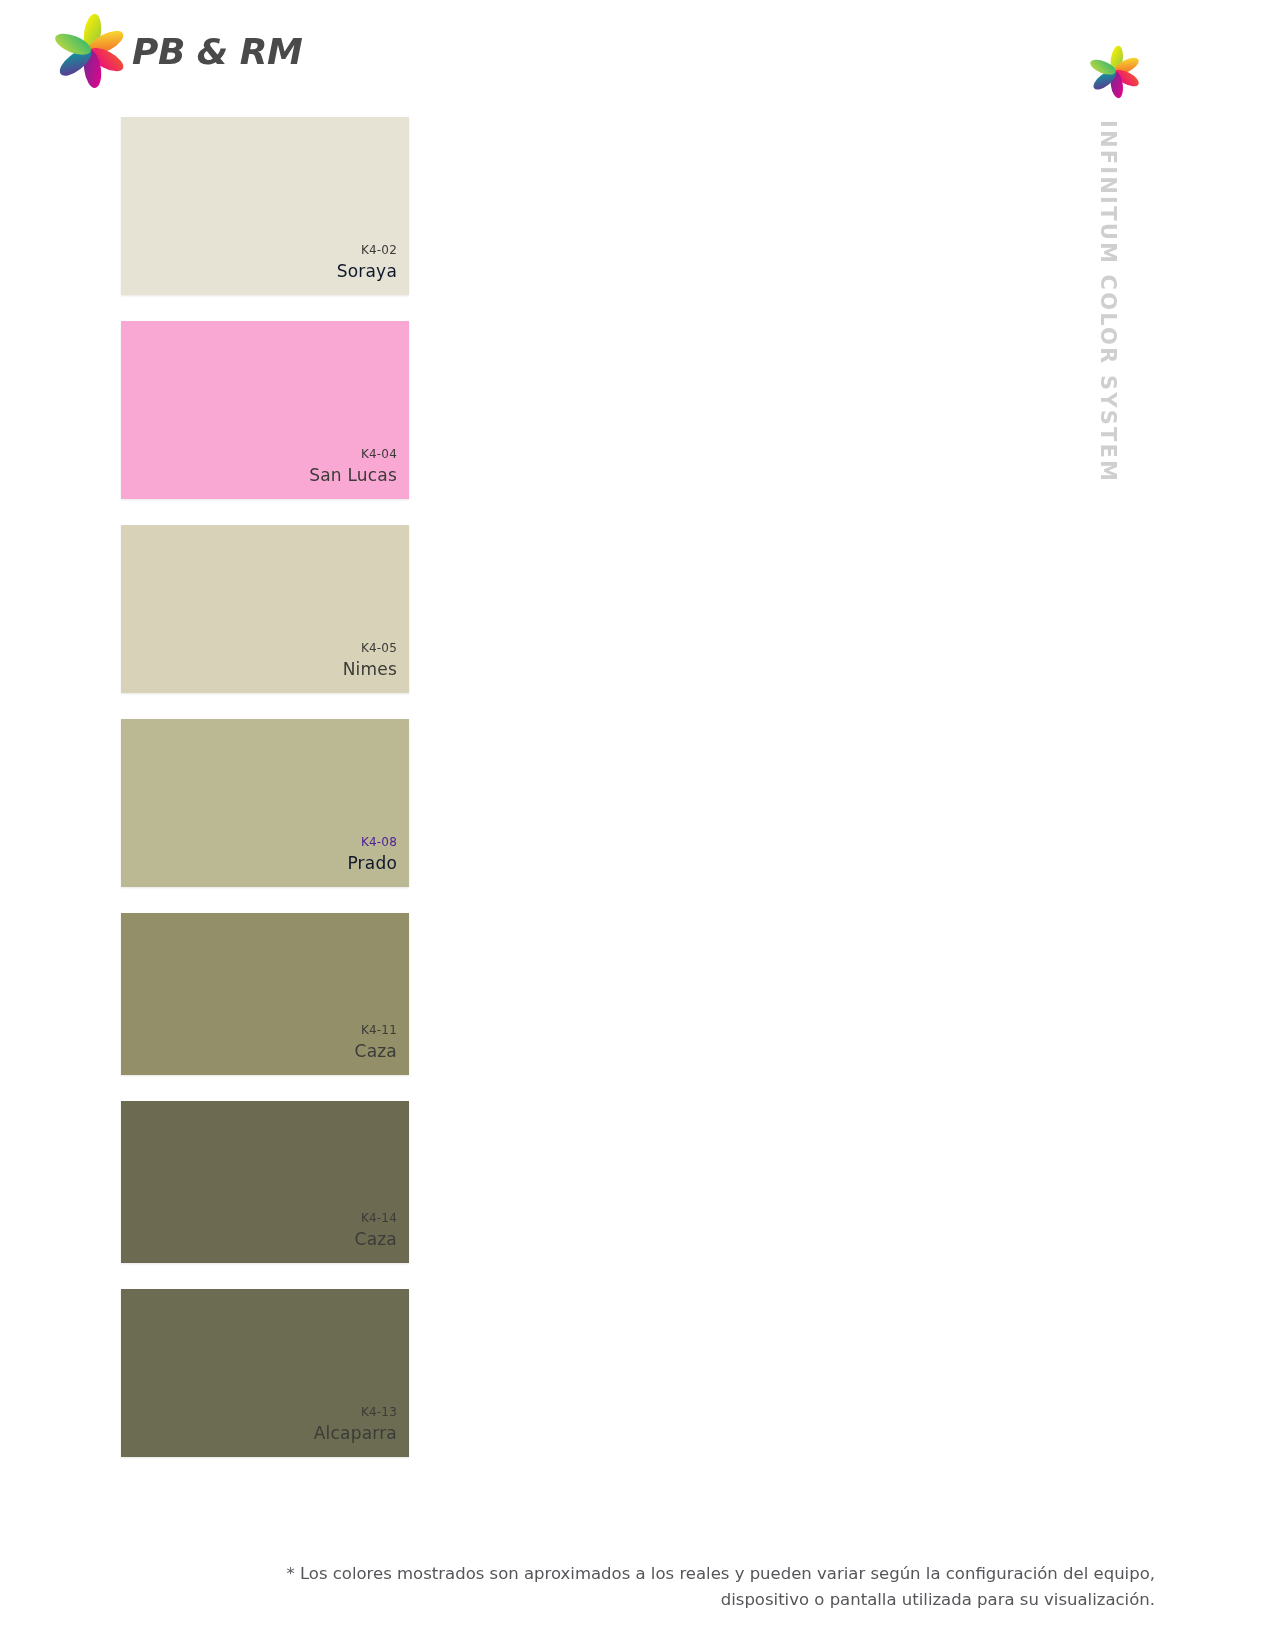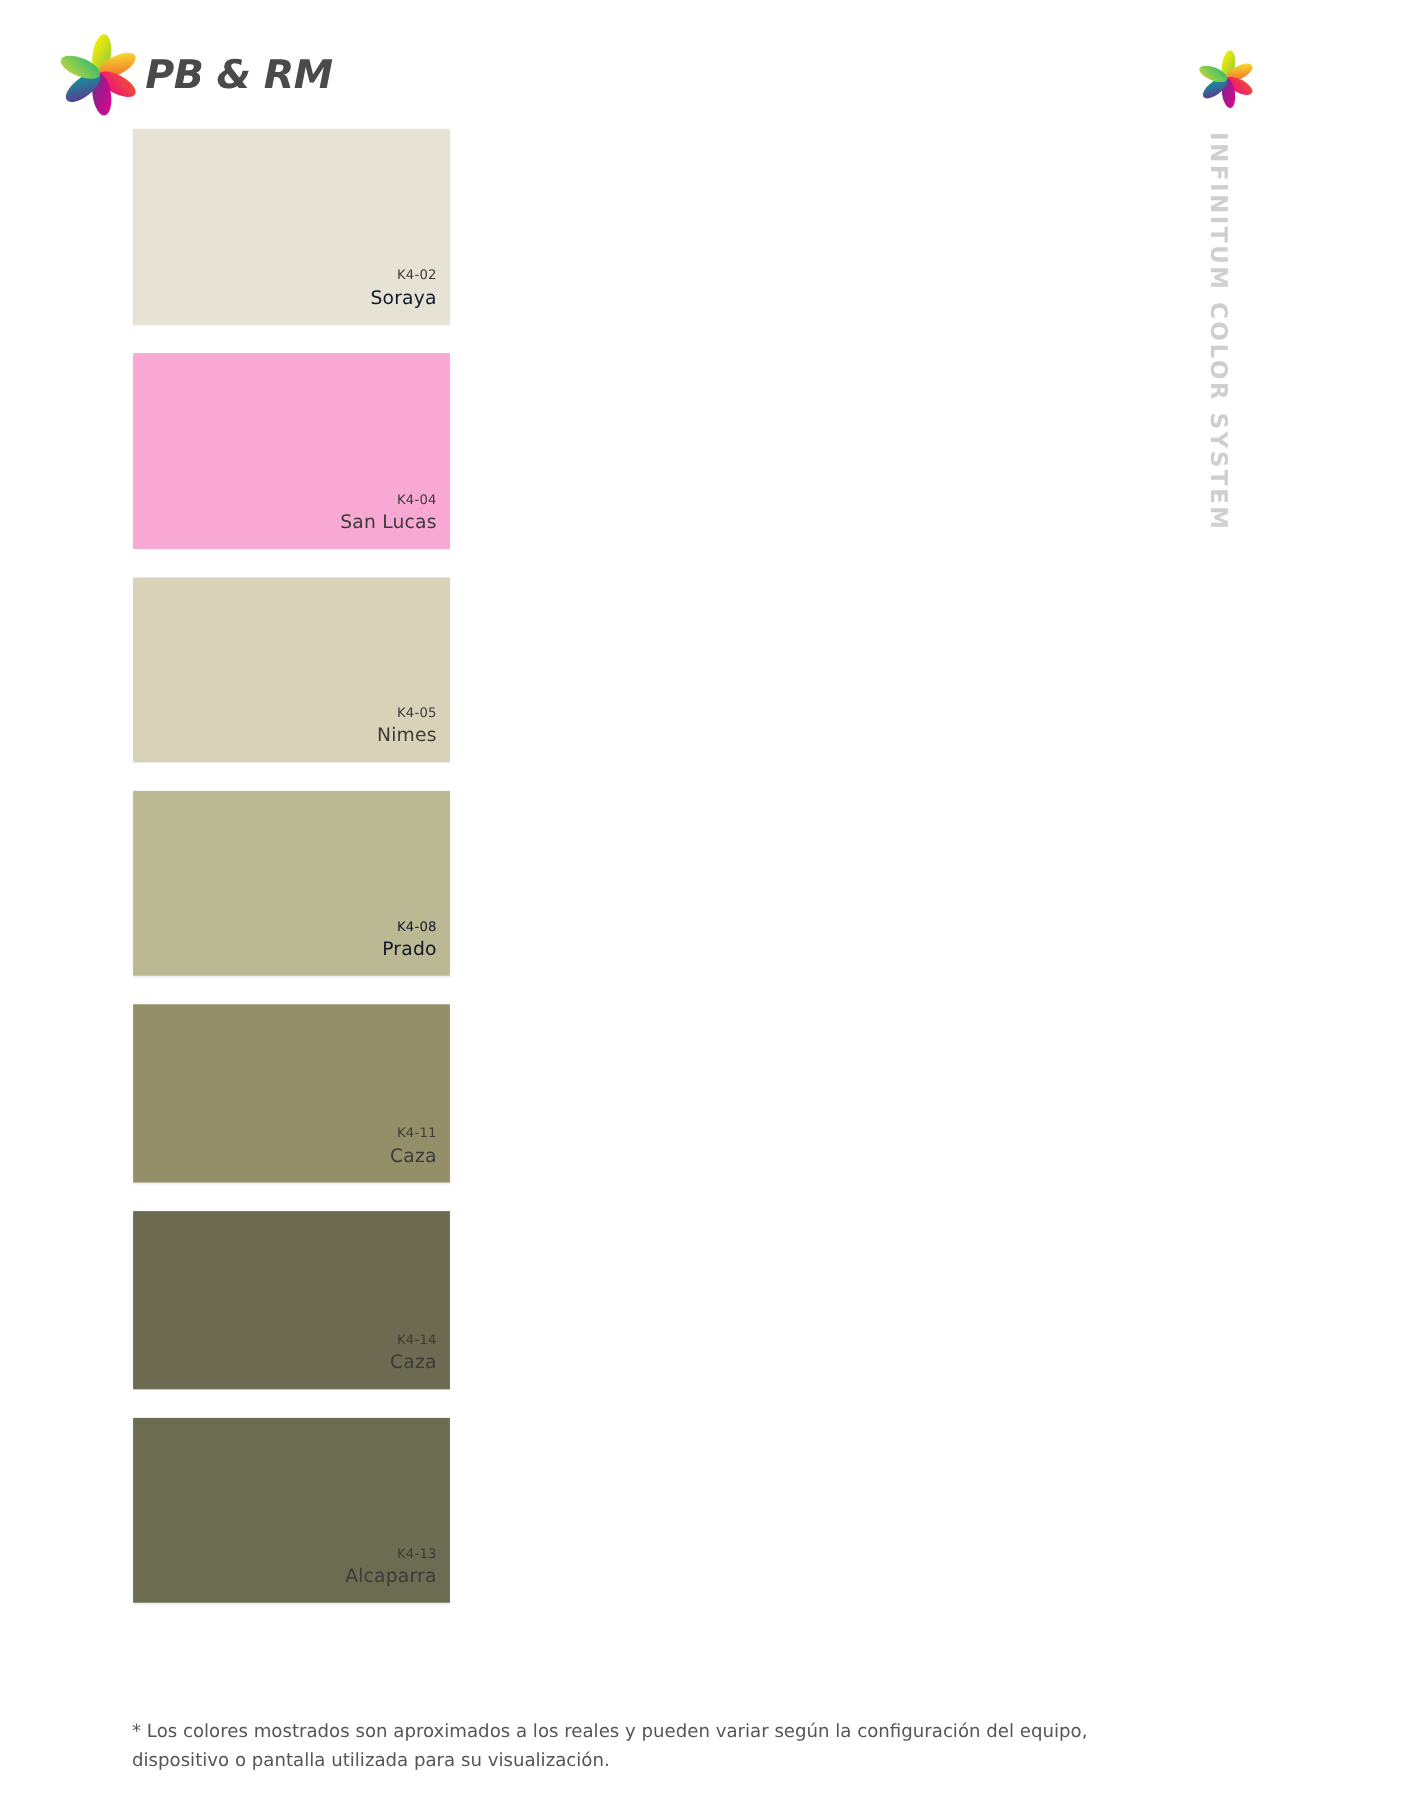--- a/index.html
+++ b/index.html
@@ -14,21 +14,21 @@
     position: relative;
     width: 1275px;
     height: 1650px;
     background: #ffffff;
   }
 
   
   .brand-logo {
     position: absolute;
     left: 52px;
-    top: 29px;
+    top: 12px;
     display: flex;
     align-items: center;
     height: 78px;
   }
   .brand-mark { width: 76px; height: 76px; display: block; }
   .brand-wordmark {
     font-family: "DejaVu Sans", sans-serif;
     font-size: 36px;
     font-weight: 700;
     font-style: italic;
@@ -106,21 +106,21 @@
     letter-spacing: 0.2px;
     margin-top: 4px;
   }
 
   
   .footer-note {
     position: absolute;
     left: 0;
     top: 1561px;
     width: 1275px;
-    text-align: left;
+    text-align: right;
     font-family: "DejaVu Sans", sans-serif;
     font-size: 16.5px;
     color: #55555a;
     line-height: 1.55;
     padding: 0 120px;
   }
   .footer-note .line { display: block; }
 </style>
 </head>
 <body>
@@ -196,21 +196,21 @@
         </div>
       </div>
       <div class="swatch" style="background: rgb(215, 210, 184); height: 168px;">
         <div class="swatch-labels">
           <span class="swatch-code" style="color: rgb(59, 59, 56);">K4-05</span>
           <span class="swatch-name" style="color: rgb(59, 59, 56);">Nimes</span>
         </div>
       </div>
       <div class="swatch" style="background: rgb(187, 184, 148); height: 168px;">
         <div class="swatch-labels">
-          <span class="swatch-code" style="color: #0f172a; margin-left: 19px;">K4-08</span>
+          <span class="swatch-code" style="color: #4c1d95; margin-left: 19px;">K4-08</span>
           <span class="swatch-name" style="color: #0f172a;">Prado</span>
         </div>
       </div>
       <div class="swatch" style="background: rgb(147, 144, 105); height: 162px;">
         <div class="swatch-labels">
           <span class="swatch-code" style="color: rgb(59, 59, 56);">K4-11</span>
           <span class="swatch-name" style="color: rgb(59, 59, 56);">Caza</span>
         </div>
       </div>
       <div class="swatch" style="background: rgb(108, 107, 81); height: 162px;">

